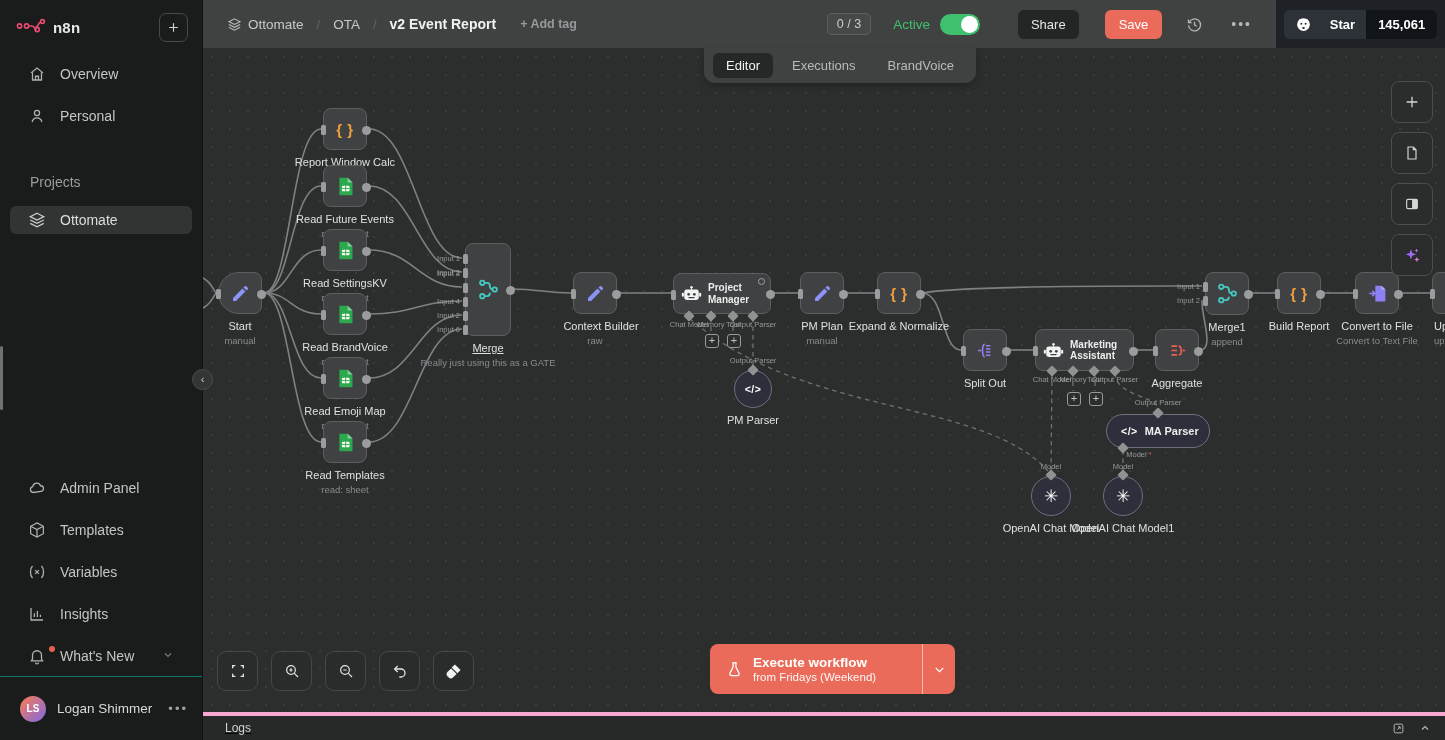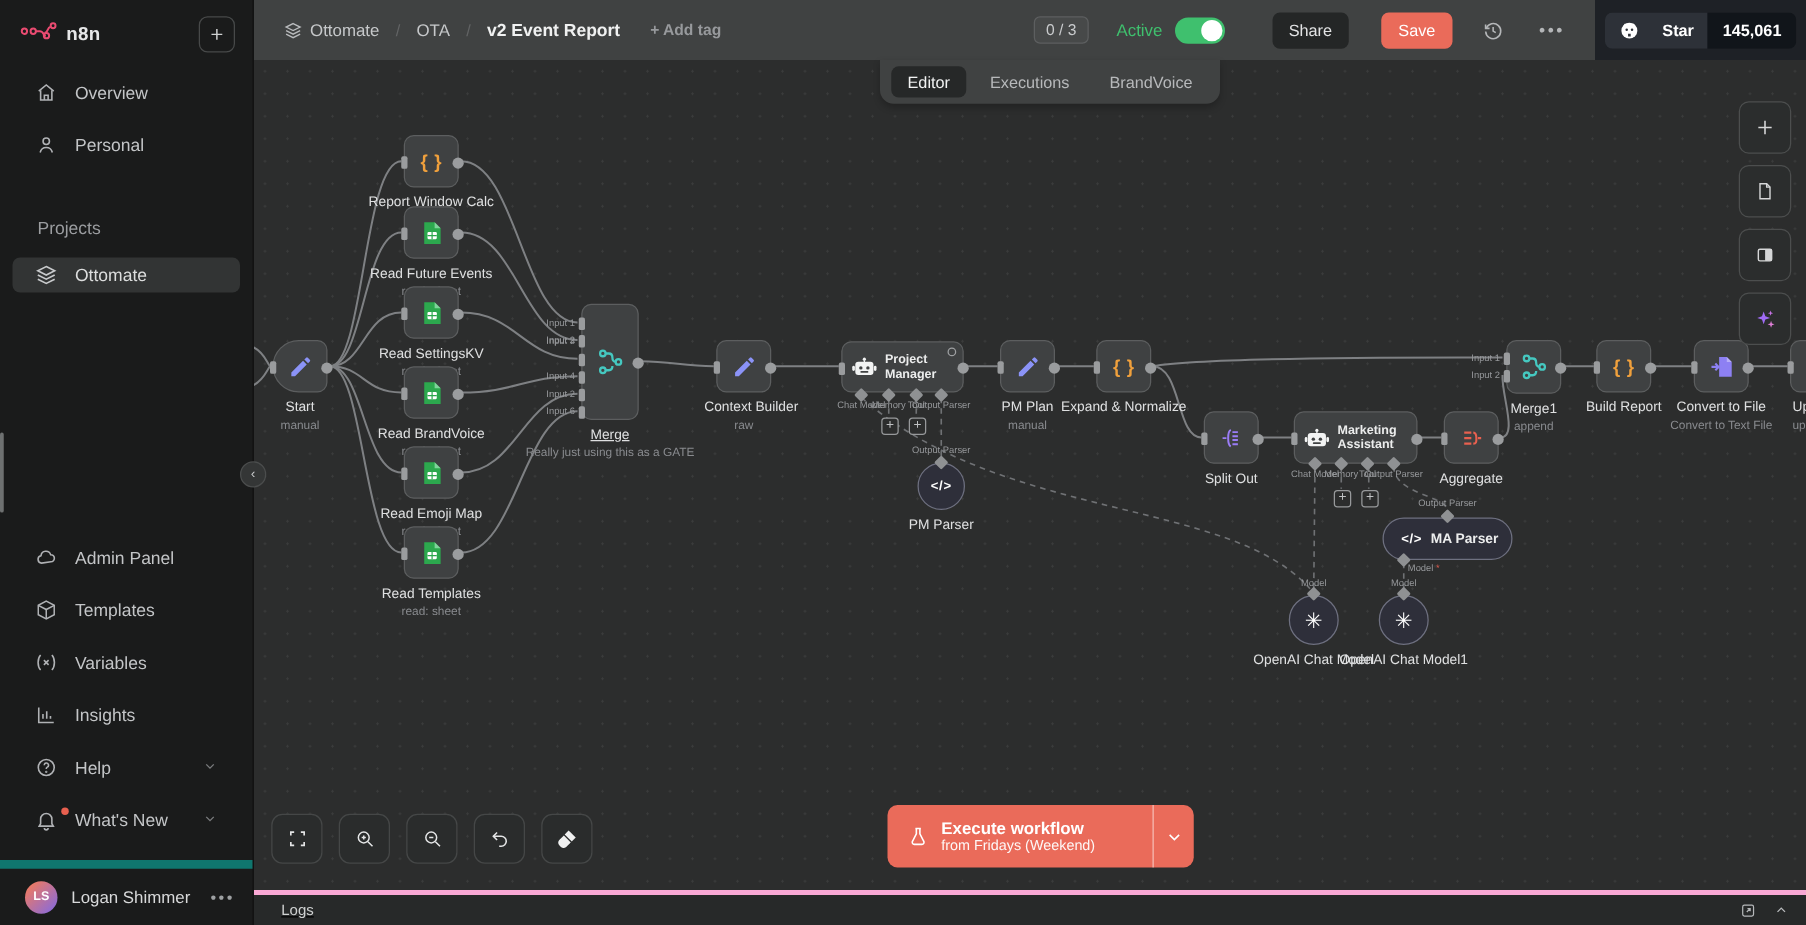--- a/index.html
+++ b/index.html
@@ -15,21 +15,21 @@
   .logo-word { color:#e6e7e8; font-weight:bold; font-size:15px; letter-spacing:.2px; }
   .add-btn { width:29px; height:29px; border-radius:7px; border:1px solid #474949; background:transparent;
     color:#cfd1d2; font-size:15px; cursor:pointer; display:flex; align-items:center; justify-content:center; }
   .sitem { display:flex; align-items:center; gap:14px; height:28px; margin:14px 10px 14px 10px;
     padding:0 18px; color:#c3c5c7; font-size:14px; border-radius:6px; cursor:pointer; position:relative; }
   .sitem .sic { width:18px; height:18px; flex:0 0 18px; display:flex; align-items:center; justify-content:center; }
   .sitem.sel { background:#323434; color:#dcdddd; }
   .sitem .chev { margin-left:auto; opacity:.75; }
   .projects-label { color:#9b9da0; font-size:14px; padding:30px 0 2px 30px; }
   .bottom-nav { position:absolute; left:0; right:0; bottom:56px; }
-  .side-footer { position:absolute; left:0; right:0; bottom:0; height:52px; border-top:7px solid #0f766e;
+  .side-footer { position:absolute; left:0; right:0; bottom:0; height:64px; border-top:1px solid #0f766e;
     display:flex; align-items:center; gap:11px; padding:0 14px 0 20px; }
   .avatar { width:26px; height:26px; border-radius:50%; background:linear-gradient(135deg,#f07a5f 10%,#8b6bd8 90%);
     color:#fff; font-size:10px; font-weight:bold; display:flex; align-items:center; justify-content:center; }
   .uname { color:#d8d9da; font-size:13.5px; flex:1; }
   .udots { color:#9da0a2; letter-spacing:2px; font-size:13px; cursor:pointer; }
   .reddot { position:absolute; width:6px; height:6px; background:#e8604f; border-radius:50%; left:39px; top:4px; }
   .side-scroll { position:absolute; left:0; top:346px; width:3px; height:64px; background:#7e8080; border-radius:2px; opacity:.85; }
 
   
   .topbar { position:absolute; left:203px; top:0; width:1073px; height:48px; background:#404242;
@@ -211,33 +211,20 @@
           <span>Variables</span>
         </div>
         <div class="sitem">
           <span class="sic">
             <svg width="18" height="18" viewBox="0 0 24 24" fill="none" stroke="#b0b2b5" stroke-width="1.7">
               <path d="M4 4v16h16"></path>
               <path d="M8.5 16v-5M12.5 16V8M16.5 16v-3"></path>
             </svg>
           </span>
           <span>Insights</span>
-        </div>
-        <div class="sitem">
-          <span class="sic">
-            <svg width="18" height="18" viewBox="0 0 24 24" fill="none" stroke="#b0b2b5" stroke-width="1.7">
-              <circle cx="12" cy="12" r="8.5"></circle>
-              <path d="M9.8 9.5a2.3 2.3 0 1 1 3.3 2.1c-.8.4-1.1 1-1.1 1.9"></path>
-              <circle cx="12" cy="16.6" r=".4" fill="#b0b2b5"></circle>
-            </svg>
-          </span>
-          <span>Help</span>
-          <span class="chev"><svg width="12" height="12" viewBox="0 0 24 24" fill="none" stroke="#9a9c9e" stroke-width="2.2">
-              <path d="M6 9l6 6 6-6"></path>
-            </svg></span>
         </div>
         <div class="sitem">
           <span class="sic">
             <svg width="18" height="18" viewBox="0 0 24 24" fill="none" stroke="#b0b2b5" stroke-width="1.7">
               <path d="M6 16v-5a6 6 0 0 1 12 0v5l1.5 2.5h-15z"></path>
               <path d="M10 20.5a2 2 0 0 0 4 0"></path>
             </svg>
             <span class="reddot"></span>
           </span>
           <span>What's New</span>

